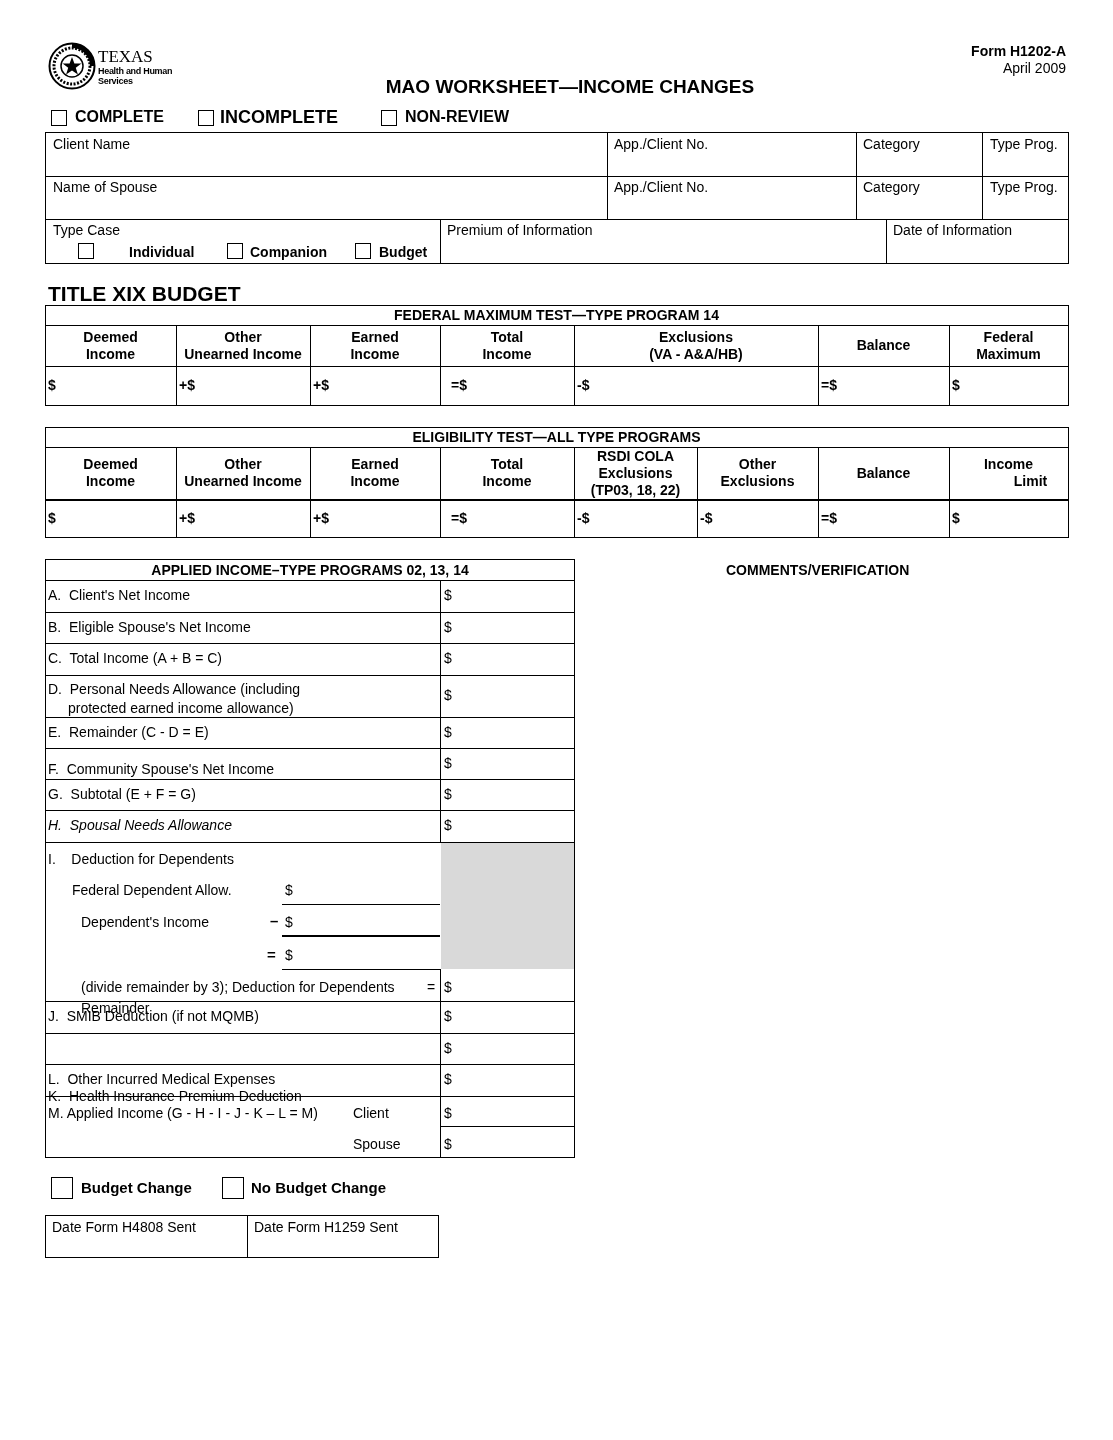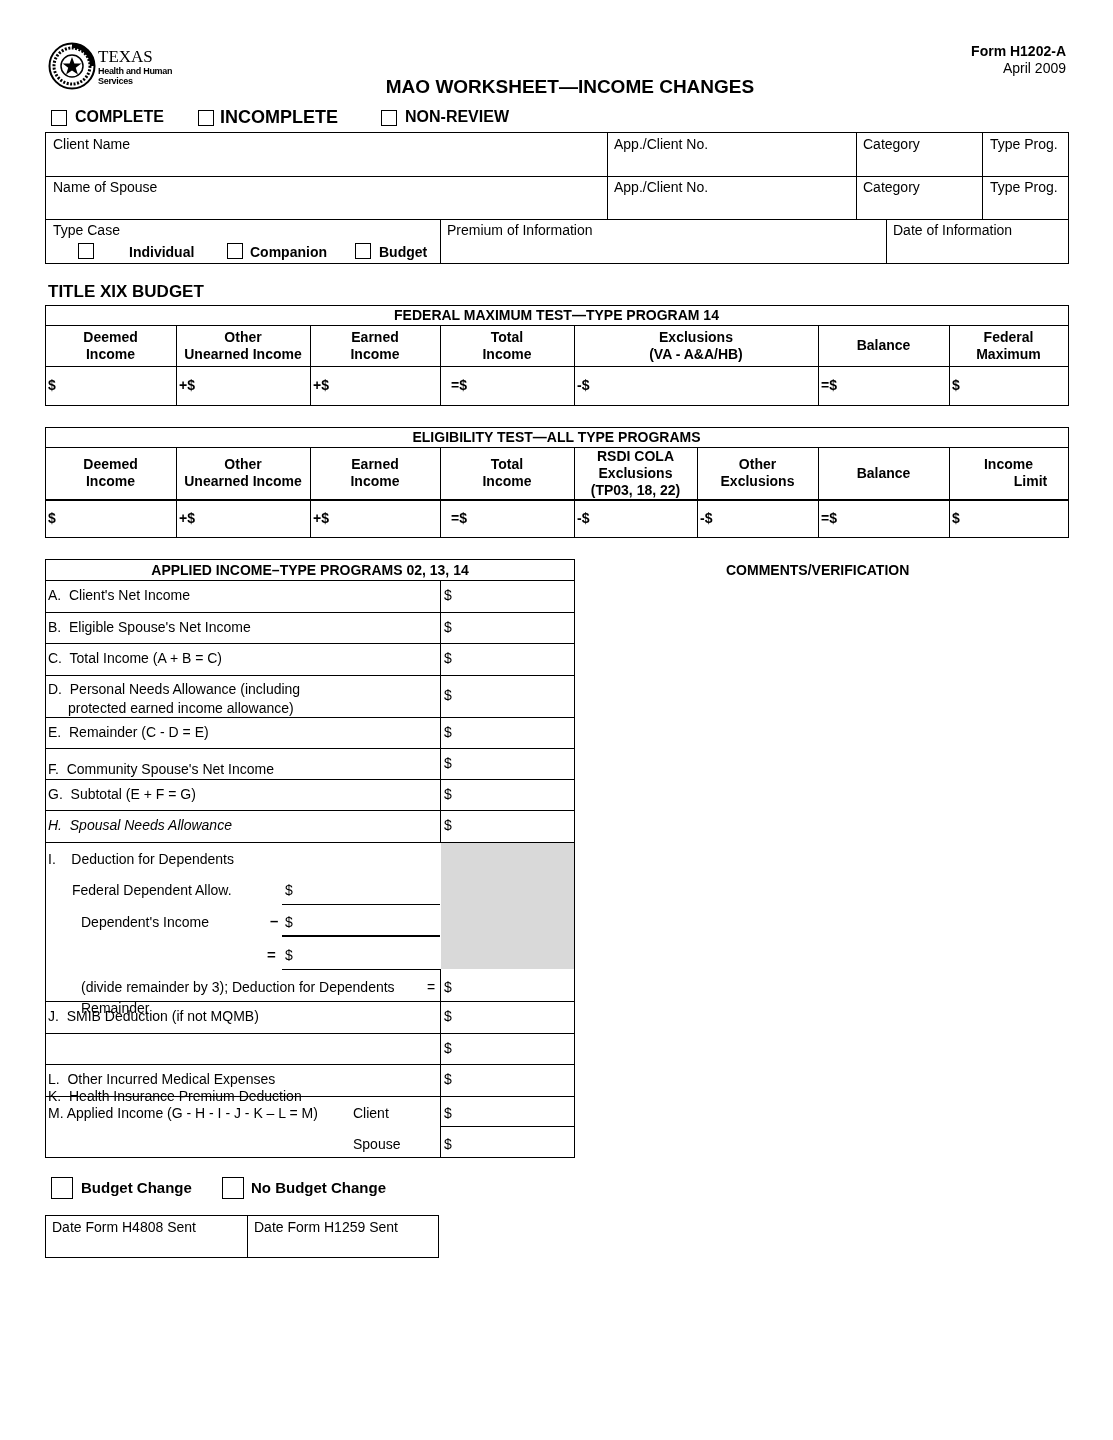--- a/index.html
+++ b/index.html
@@ -77,21 +77,21 @@
 <div class="cb" style="left:227px;top:243px;"></div>
 <div class="abs b" style="left:250px;top:244px;font-size:14px;">Companion</div>
 <div class="cb" style="left:355px;top:243px;"></div>
 <div class="abs b" style="left:379px;top:244px;font-size:14px;">Budget</div>
 
 <div class="row-lbl" style="left:447px;top:222px;">Premium of Information</div>
 <input class="field" style="left: 447px; top: 242px; width: 434px; height: 18px;">
 <div class="row-lbl" style="left:893px;top:222px;">Date of Information</div>
 <input class="field" style="left: 893px; top: 242px; width: 170px; height: 18px;">
 
-<div class="abs b" style="left:48px;top:282px;font-size:17px;">TITLE XIX BUDGET</div>
+<div class="abs b" style="left:48px;top:282px;font-size:21px;">TITLE XIX BUDGET</div>
 
 <div id="fed-table">
     <div class="cell" style="left:45px;top:305px;width:1024px;height:101px;border:1px solid #000;"></div>
     <div class="hdr" style="left:45px;top:305px;width:1023px;height:20px;">FEDERAL MAXIMUM TEST—TYPE PROGRAM 14</div>
     <div class="line-h" style="left:45px;top:325px;width:1023px;"></div>
     <div class="line-h" style="left:45px;top:366px;width:1023px;"></div>
     <div class="hdr" style="left:45px;top:325px;width:131px;height:41px;">
       <span style="display:block;">Deemed</span>
       <span style="display:block;">Income</span>
     </div>

